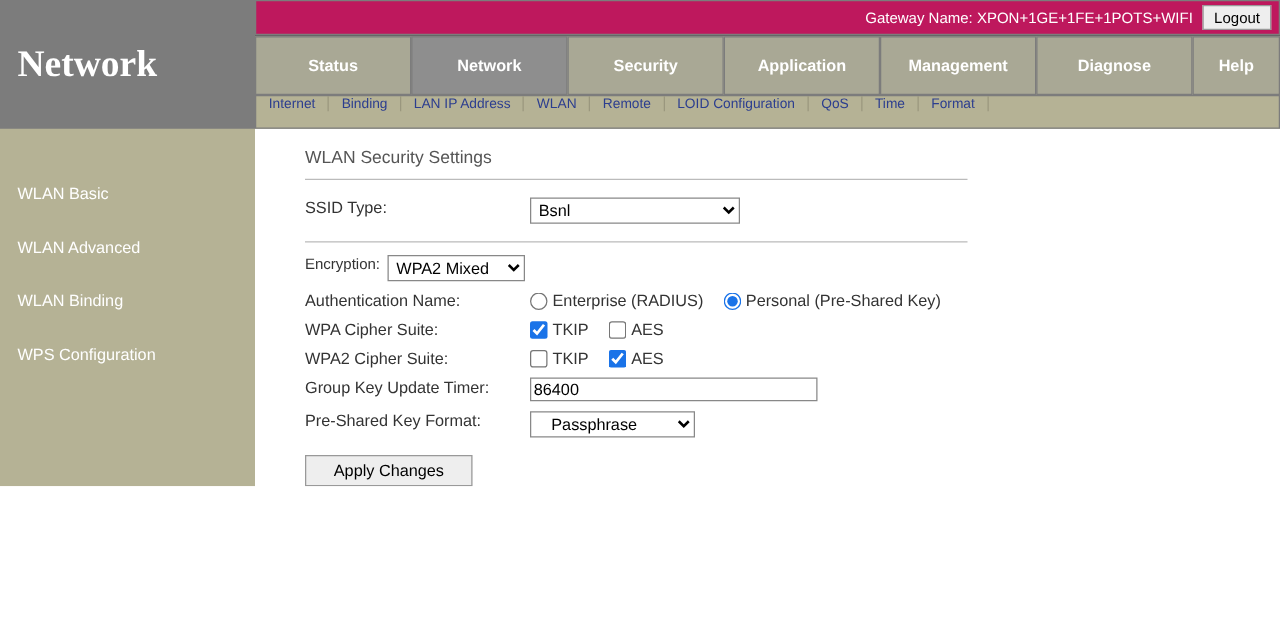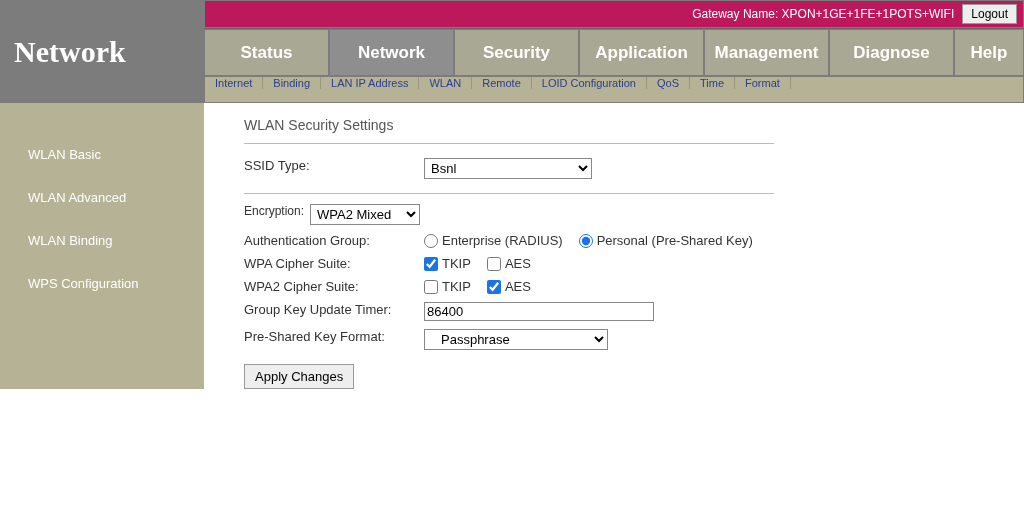--- a/index.html
+++ b/index.html
@@ -56,21 +56,21 @@
       border-top: 1px solid #666;
     }
     .main-tab {
       flex: 1;
       background: #a9a895;
       border: 1px solid #7c7c7c;
       color: #fff;
       display: flex;
       align-items: center;
       justify-content: center;
-      font-size: 17px;
+      font-size: 13px;
       font-weight: bold;
       cursor: pointer;
     }
     .main-tab.active {
       background: #8e8e8e;
     }
     .main-tab.last { flex: 0 0 70px; }
     .sub-tabs {
       height: 27px;
       background: #b5b295;
@@ -86,21 +86,21 @@
       color: #2c3e8f;
       font-size: 11px;
       cursor: pointer;
     }
     .side-nav {
       padding-top: 30px;
     }
     .side-item {
       color: #fff;
       font-size: 13px;
-      padding: 14px 28px;
+      padding: 14px 14px;
       cursor: pointer;
     }
     .content {
       padding: 14px 0 0 40px;
       color: #333;
     }
     .section-title {
       font-size: 14px;
       color: #555;
       padding-bottom: 10px;
@@ -123,30 +123,30 @@
       margin-top: 14px;
     }
     select, input[type="text"], input[type="password"] {
       font-size: 13px;
       padding: 1px 2px;
       border: 1px solid #888;
       background: #fff;
     }
     select.ssid { width: 168px; }
     select.enc { width: 110px; }
-    select.psk-fmt { width: 184px; padding-left: 12px; }
+    select.psk-fmt { width: 132px; padding-left: 12px; }
     input.wide { width: 230px; }
     .radio-group, .check-group { display: flex; align-items: center; gap: 6px; font-size: 13px; }
     .radio-group label, .check-group label { margin-right: 10px; display: inline-flex; align-items: center; gap: 4px; }
     input[type="radio"], input[type="checkbox"] { accent-color: #1a73e8; width: 14px; height: 14px; }
     .apply-btn {
       margin-top: 14px;
       background: #eee;
       border: 1px solid #999;
-      padding: 4px 10px;
+      padding: 4px 22px;
       font-size: 13px;
       cursor: pointer;
     }
   </style>
 </head>
 <body>
 
 <div class="layout">
   <div class="left-col">
     <div class="brand-box">
@@ -201,21 +201,21 @@
       <div class="sep"></div>
 
       <div class="form-row" style="margin-top:10px;">
         <span style="margin-right:6px;">Encryption:</span>
         <select class="enc">
           <option>WPA2 Mixed</option>
         </select>
       </div>
 
       <div class="form-row tight">
-        <div class="form-label">Authentication Group:</div>
+        <div class="form-label">Authentication Name:</div>
         <div class="radio-group">
           <label>
             <input type="radio" name="auth" style="">
             <span>Enterprise (RADIUS)</span>
           </label>
           <label>
             <input type="radio" name="auth" checked="" style="">
             <span>Personal (Pre-Shared Key)</span>
           </label>
         </div>

